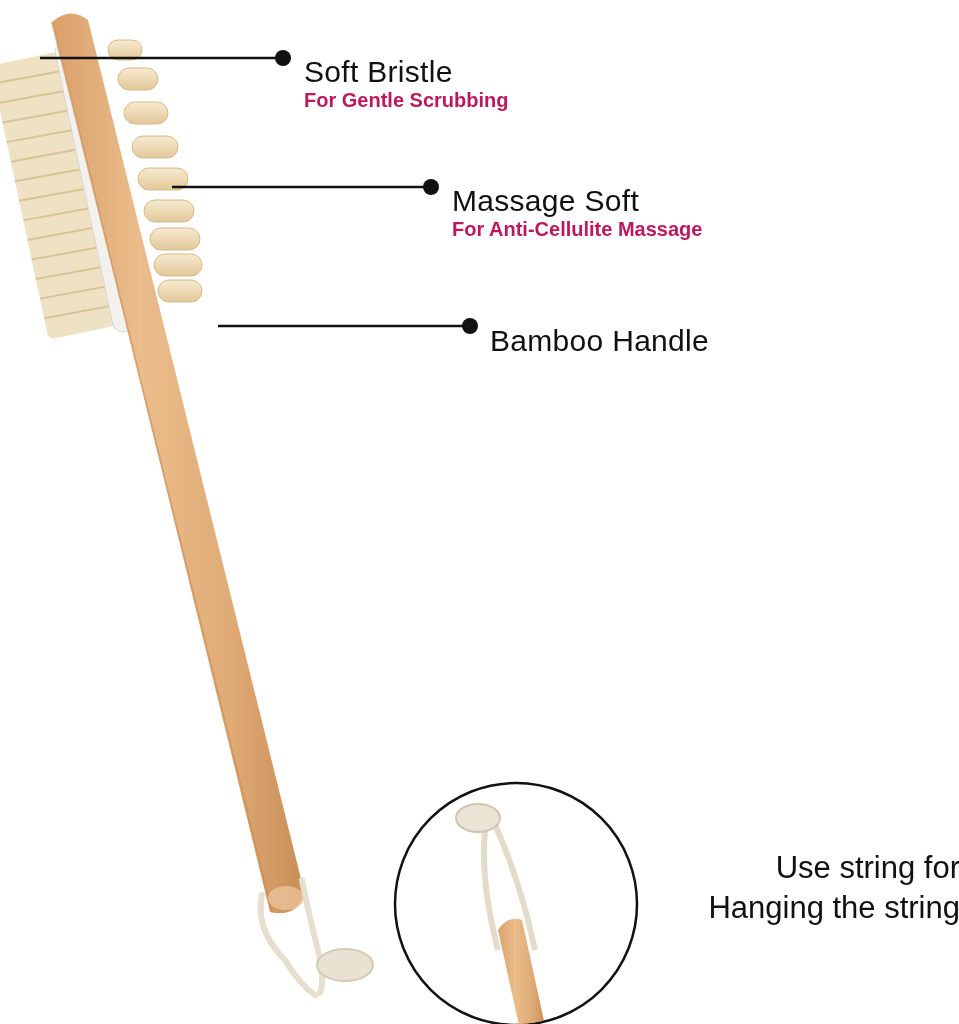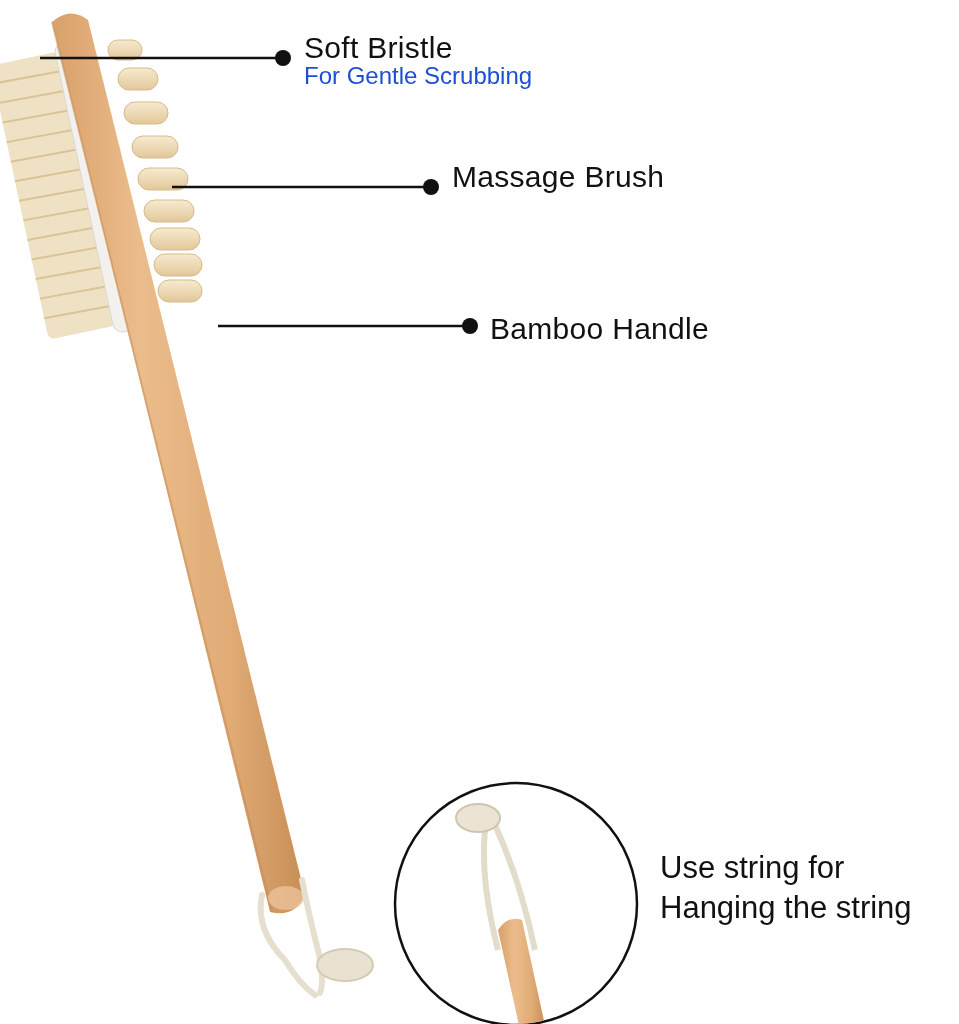--- a/index.html
+++ b/index.html
@@ -1,22 +1,22 @@
 <!DOCTYPE html>
 <html><head>
 <meta charset="utf-8">
 <style>
   html, body { margin: 0; padding: 0; background: #ffffff; }
   body { width: 959px; height: 1024px; position: relative; overflow: hidden;
          font-family: "Liberation Sans", sans-serif; color: #111; }
   .art { position: absolute; left: 0; top: 0; }
   .callout { position: absolute; }
-  .callout-title { font-size: 30px; font-weight: 400; line-height: 34px; color: #111; white-space: nowrap; letter-spacing: 0.3px; }
-  .callout-sub { font-size: 24px; line-height: 22px; color: #1d4ed8; white-space: nowrap; }
-  .hang-text { position: absolute; left: 660px; top: 848px; width: 300px; text-align: left;
+  .callout-title { font-size: 30px; font-weight: 400; line-height: 34px; color: #111; white-space: nowrap; letter-spacing: 0.3px; margin-top: 24px; }
+  .callout-sub { font-size: 20px; line-height: 22px; color: #be185d; white-space: nowrap; font-weight: bold; }
+  .hang-text { position: absolute; left: 660px; top: 848px; width: 300px; text-align: right;
                font-size: 31px; line-height: 40px; color: #111; }
 </style>
 </head>
 <body>
 
 <svg class="art" width="959" height="1024" viewBox="0 0 959 1024">
   <defs>
     <linearGradient id="woodGrad" x1="0" y1="0" x2="1" y2="0">
       <stop offset="0" stop-color="#d9a06a"></stop>
       <stop offset="0.35" stop-color="#ebbd8c"></stop>
@@ -99,23 +99,24 @@
     </g>
   </g>
 </svg>
 
 <div class="callout" style="left:304px; top:31px;">
   <div class="callout-title">Soft Bristle</div>
   <div class="callout-sub">For Gentle Scrubbing</div>
 </div>
 
 <div class="callout" style="left:452px; top:160px;">
-  <div class="callout-title">Massage Brush</div>
+  <div class="callout-title">Massage Soft</div>
+  <div class="callout-sub">For Anti-Cellulite Massage</div>
 </div>
 
-<div class="callout" style="left:490px; top:312px;">
+<div class="callout" style="left:490px; top:300px;">
   <div class="callout-title">Bamboo Handle</div>
 </div>
 
 <div class="hang-text">
   <div>Use string for</div>
   <div>Hanging the string</div>
 </div>
 
 </body></html>

